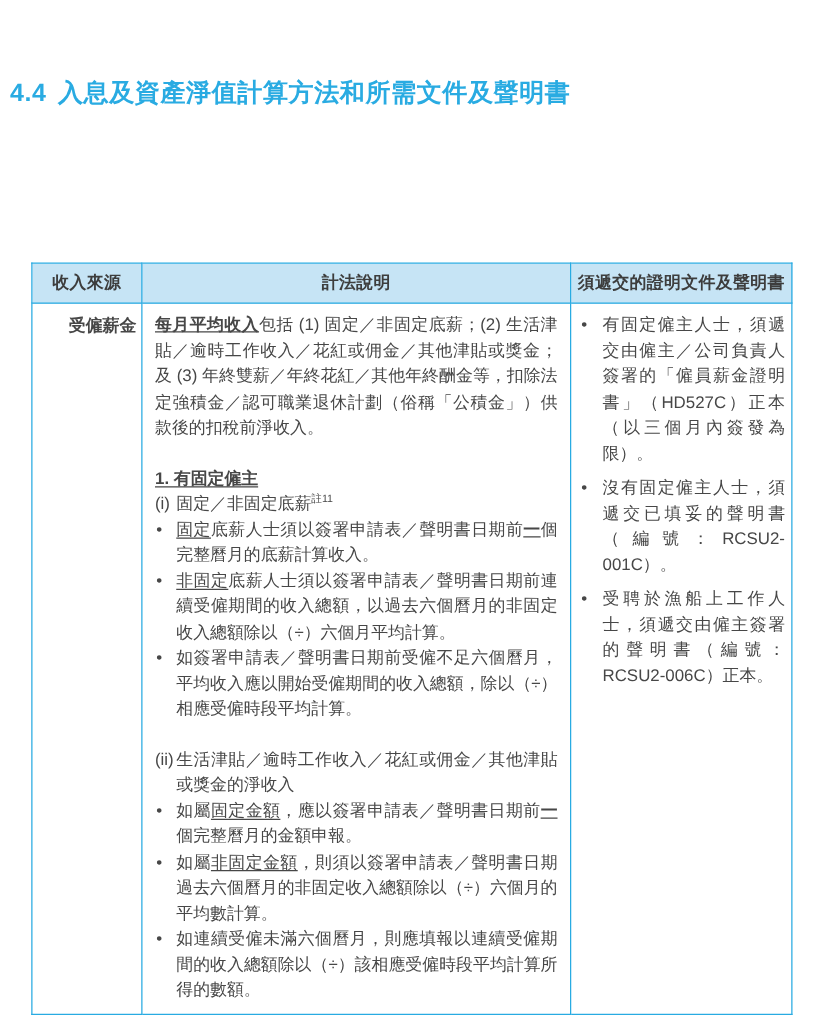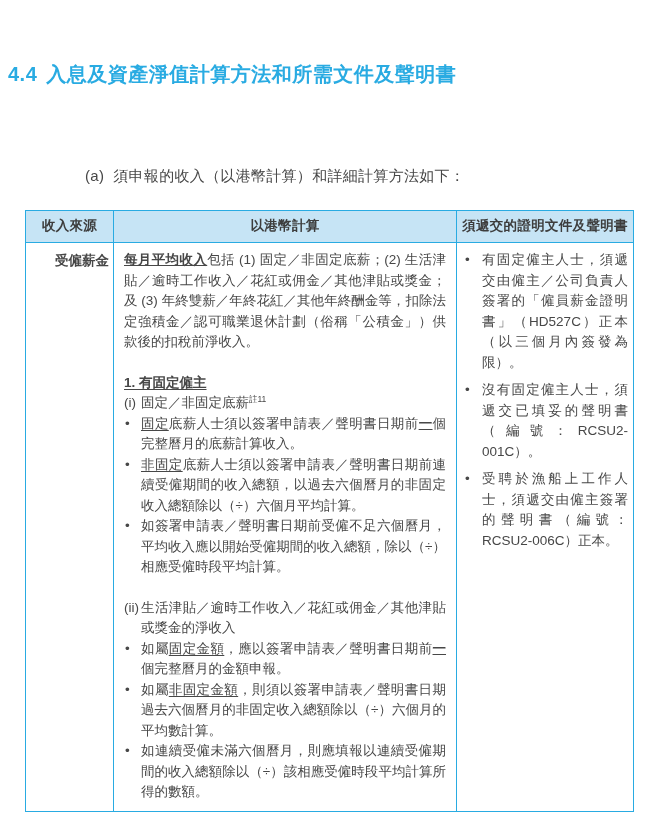--- a/index.html
+++ b/index.html
@@ -79,35 +79,32 @@
 </head>
 <body>
 
 <div class="page">
 
   <div class="sec-heading">
     <span class="h-num">4.4</span><span class="h-title">入息及資產淨值計算方法和所需文件及聲明書</span>
   </div>
 
 
-  <div class="item-a">
-    <span class="a-label">(a)</span><span class="a-text">須申報的收入（以港幣計算）和詳細計算方法如下：</span>
-  </div>
 
   <div class="tbl-wrap">
     <table class="income-table">
       <colgroup>
           <col class="c1">
           <col class="c2">
           <col class="c3">
         </colgroup>
       <thead>
         <tr>
           <th>收入來源</th>
-          <th>以港幣計算</th>
+          <th>計法說明</th>
           <th>須遞交的證明文件及聲明書</th>
         </tr>
       </thead>
       <tbody>
         <tr>
 
           <td class="cell-source">
             <span>受僱薪金</span>
           </td>
 

